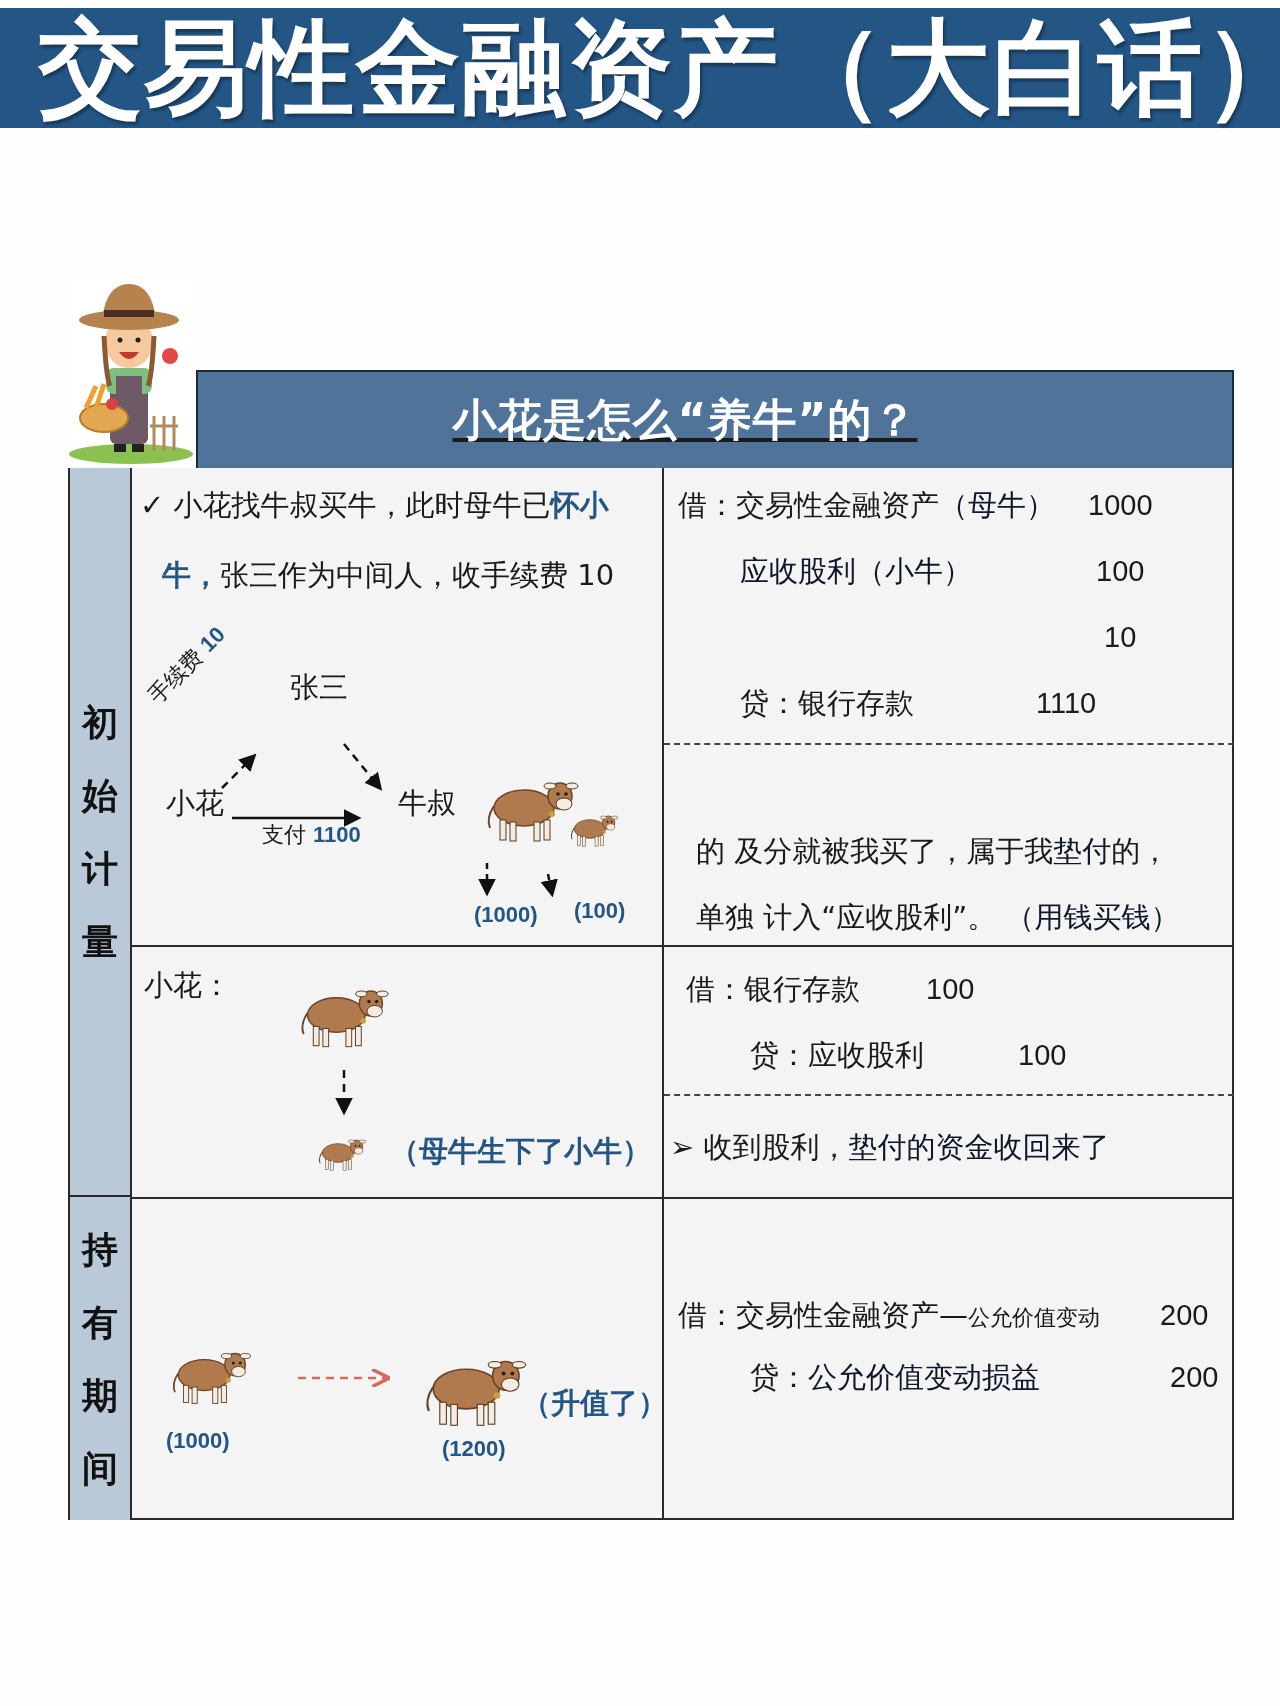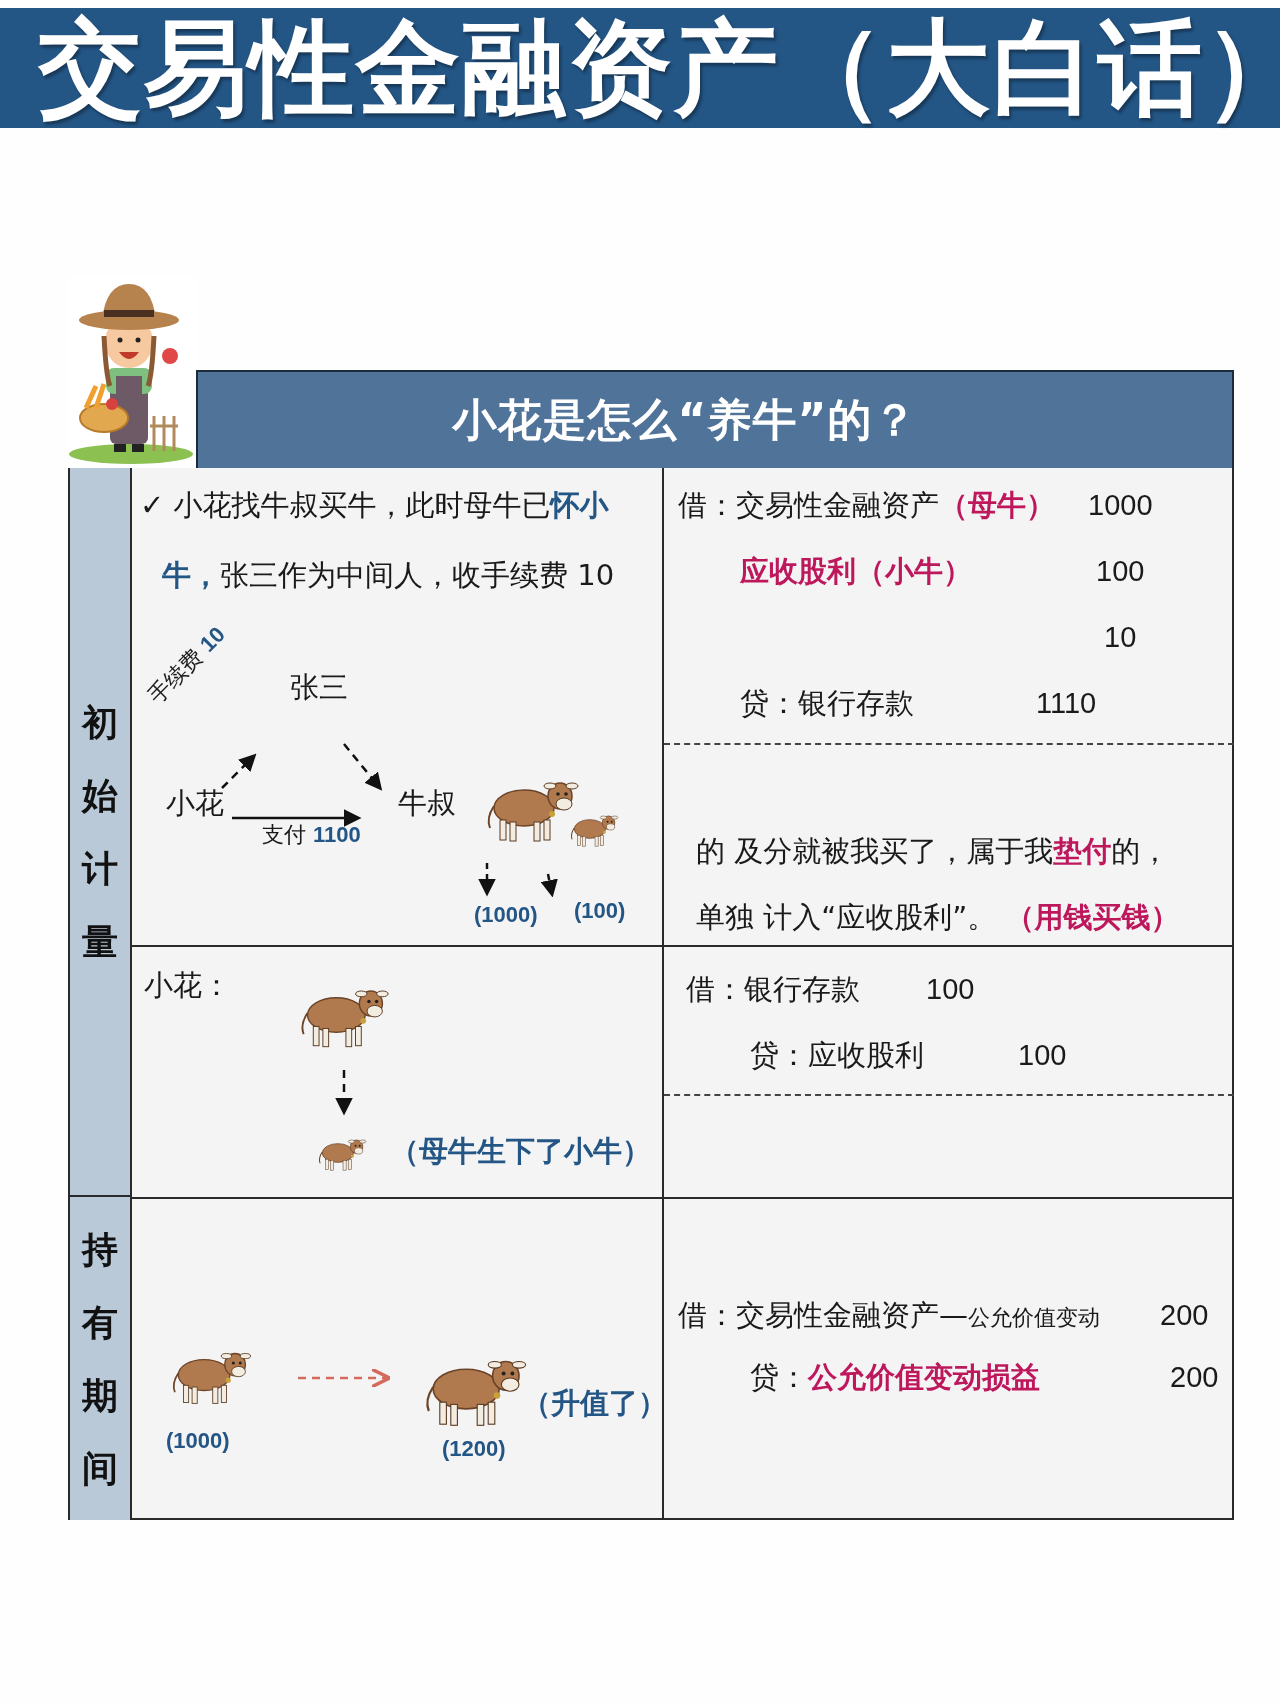--- a/index.html
+++ b/index.html
@@ -15,41 +15,41 @@
       color: #ffffff; font-weight: bold; font-size: 104px; letter-spacing: 2px;
       padding-left: 38px; line-height: 1; white-space: nowrap;
       text-shadow: 2px 3px 3px rgba(0,0,0,0.35);
     }
 
     .girl { position: absolute; left: 66px; top: 276px; width: 130px; height: 190px; }
 
     .section-header {
       position: absolute; left: 196px; top: 370px; width: 1038px; height: 100px;
       background: #4f7399; border: 2px solid #1c2b3a;
-      display: flex; align-items: center; justify-content: center;
+      display: flex; align-items: center; justify-content: center; text-decoration: underline;
     }
     .section-title { color: #ffffff; font-weight: bold; font-size: 44px; padding-right: 60px; letter-spacing: 1px; }
 
     .table {
       position: absolute; left: 68px; top: 468px; width: 1166px; height: 1052px;
       border: 2px solid #2a2a2a; border-top: none; background: #f4f4f5;
     }
     .side { position: absolute; left: 0; width: 62px; background: #b9c9d8; border-right: 2px solid #2a2a2a;
             display: flex; flex-direction: column; align-items: center; justify-content: center; }
     .side span { font-size: 36px; font-weight: bold; line-height: 73px; color: #111; }
     .side-1 { top: 0; height: 729px; border-bottom: 2px solid #2a2a2a; }
     .side-2 { top: 729px; height: 323px; }
 
     .hline { position: absolute; height: 0; border-top: 2px solid #2a2a2a; }
     .dline { position: absolute; height: 0; border-top: 2px dashed #444; }
     .vline { position: absolute; width: 0; border-left: 2px solid #2a2a2a; }
 
     .txt { position: absolute; font-size: 29px; white-space: nowrap; line-height: 1.2; }
     .blue { color: #235585; font-weight: bold; }
-    .red { color: #be185d; font-weight: bold; }
+    .red { color: #0f172a; font-weight: normal; }
     .small { font-size: 22px; }
     .num { font-family: "Liberation Sans", sans-serif; }
     .cow { position: absolute; }
   </style>
 </head>
 <body>
 
 <svg width="0" height="0" style="position:absolute">
   <defs>
     <g id="cow-shape">
@@ -201,20 +201,24 @@
 
   <div class="txt" style="left:616px; top:504px;">
     <span>借：</span><span>银行存款</span>
   </div>
   <div class="txt num" style="left:856px; top:504px;">100</div>
   <div class="txt" style="left:680px; top:570px;">
     <span>贷：</span><span>应收股利</span>
   </div>
   <div class="txt num" style="left:948px; top:570px;">100</div>
 
+  <div class="txt" style="left:600px; top:662px;">
+    <span>➢</span>
+    <span>收到股利，</span><span class="red">垫付的资金收回来了</span>
+  </div>
 
   <svg class="cow" style="left:98px; top:872px;" width="86" height="70" viewBox="0 0 100 80">
       <use href="#cow-shape"></use>
     </svg>
   <svg style="position:absolute; left:226px; top:900px;" width="100" height="20">
     <line x1="2" y1="10" x2="90" y2="10" stroke="#d46a5c" stroke-width="2.5" stroke-dasharray="8,6" marker-end="url(#arrow-red)"></line>
   </svg>
   <svg class="cow" style="left:350px; top:876px;" width="110" height="90" viewBox="0 0 100 80">
       <use href="#cow-shape"></use>
     </svg>

